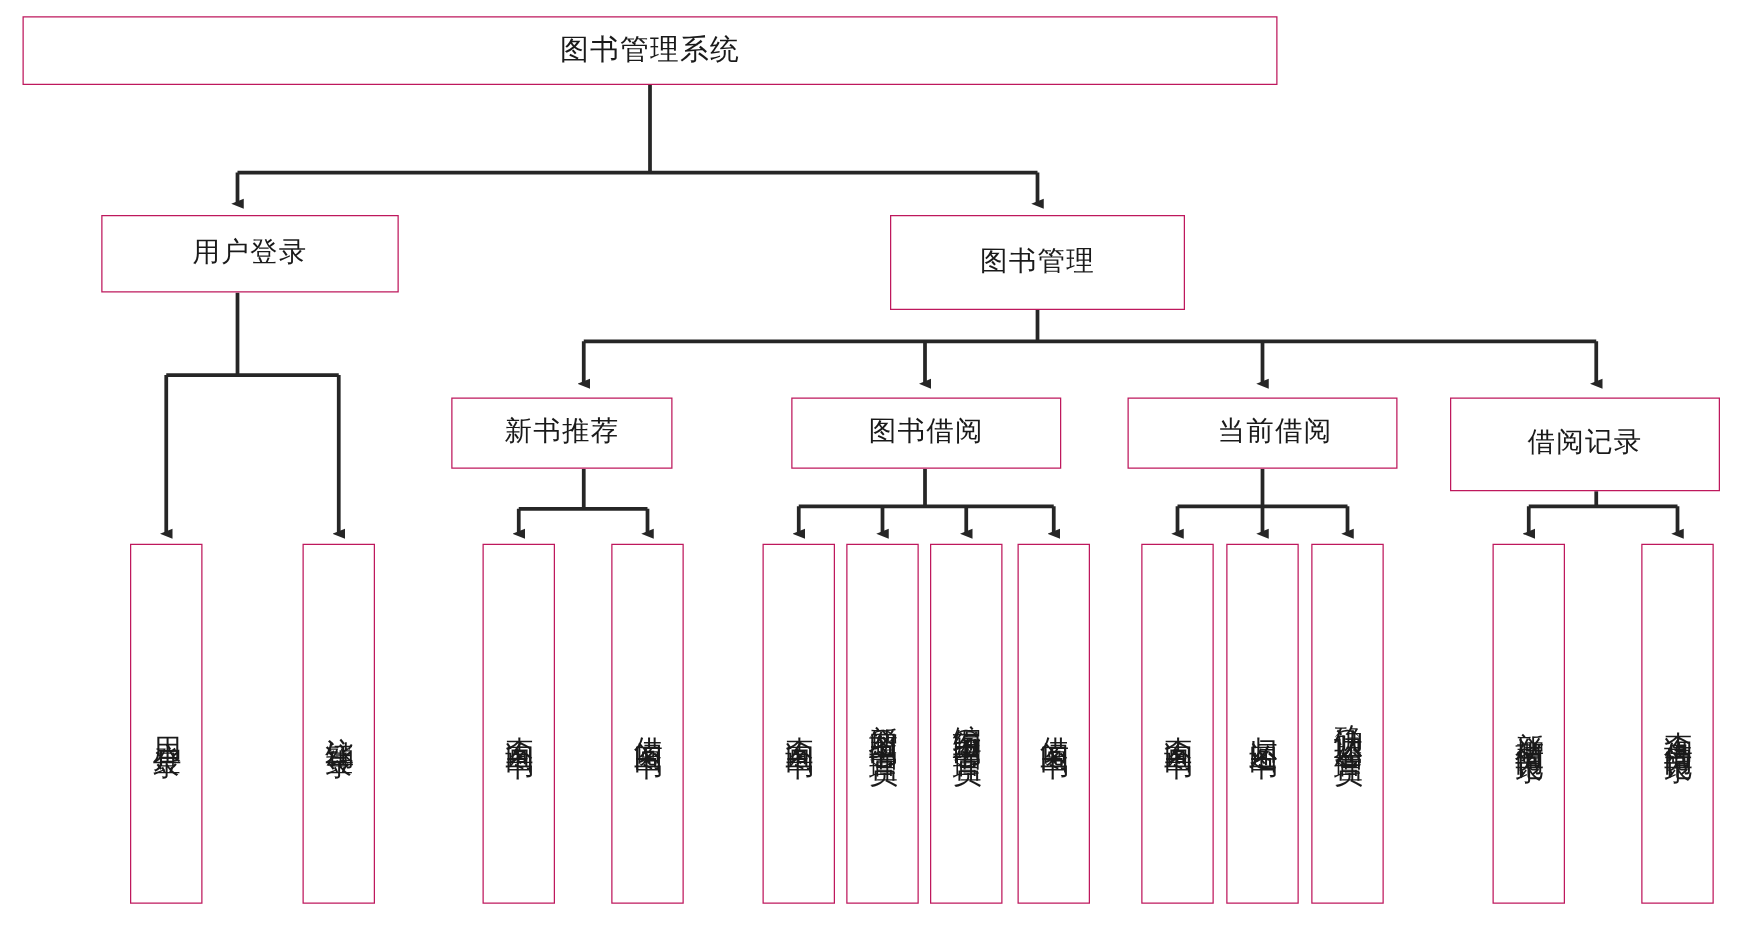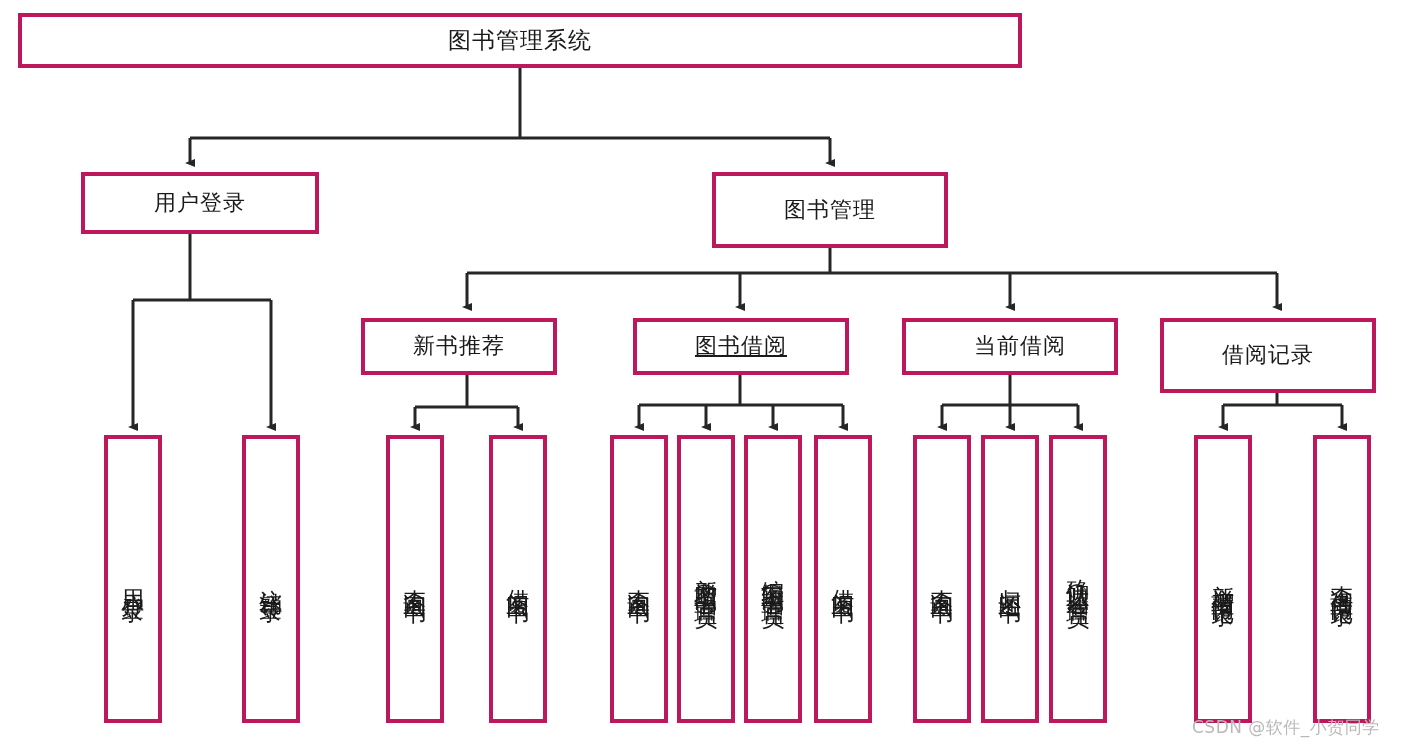--- a/index.html
+++ b/index.html
@@ -23,21 +23,21 @@
     position: absolute;
     left: 0;
     top: 0;
     width: 1405px;
     height: 747px;
   }
   .node {
     position: absolute;
     box-sizing: border-box;
     background: #ffffff;
-    border: 4px solid #be185d;
+    border: 1px solid #be185d;
     display: flex;
     align-items: center;
     justify-content: center;
     text-align: left;
     color: #1a1a1a;
   }
   .node-h {
     font-size: 22px;
     letter-spacing: 1px;
     line-height: 1.2;
@@ -130,25 +130,25 @@
   </div>
 
   <div class="node node-h" style="left:81px; top:172px; width:238px; height:62px;">
     <span>用户登录</span>
   </div>
 
   <div class="node node-h" style="left:712px; top:172px; width:236px; height:76px;">
     <span>图书管理</span>
   </div>
 
-  <div class="node node-h" style="left:361px; top:318px; width:196px; height:57px;">
+  <div class="node node-h" style="left:361px; top:318px; width:177px; height:57px;">
     <span>新书推荐</span>
   </div>
 
-  <div class="node node-h" style="left:633px; top:318px; width:216px; height:57px;text-decoration:underline;">
+  <div class="node node-h" style="left:633px; top:318px; width:216px; height:57px;">
     <span>图书借阅</span>
   </div>
 
   <div class="node node-h" style="left:902px; top:318px; width:216px; height:57px;padding-left:20px;">
     <span>当前借阅</span>
   </div>
 
   <div class="node node-h" style="left:1160px; top:318px; width:216px; height:75px;">
     <span>借阅记录</span>
   </div>
@@ -198,15 +198,14 @@
   </div>
 
   <div class="node node-v" style="left:1194px; top:435px; width:58px; height:288px;">
     <span>新增借阅记录</span>
   </div>
 
   <div class="node node-v" style="left:1313px; top:435px; width:58px; height:288px;">
     <span>查询借阅记录</span>
   </div>
 
-  <div class="watermark" style="left:1192px; top:716px;">CSDN @软件_小贺同学</div>
 
 </div>
 
 </body></html>

